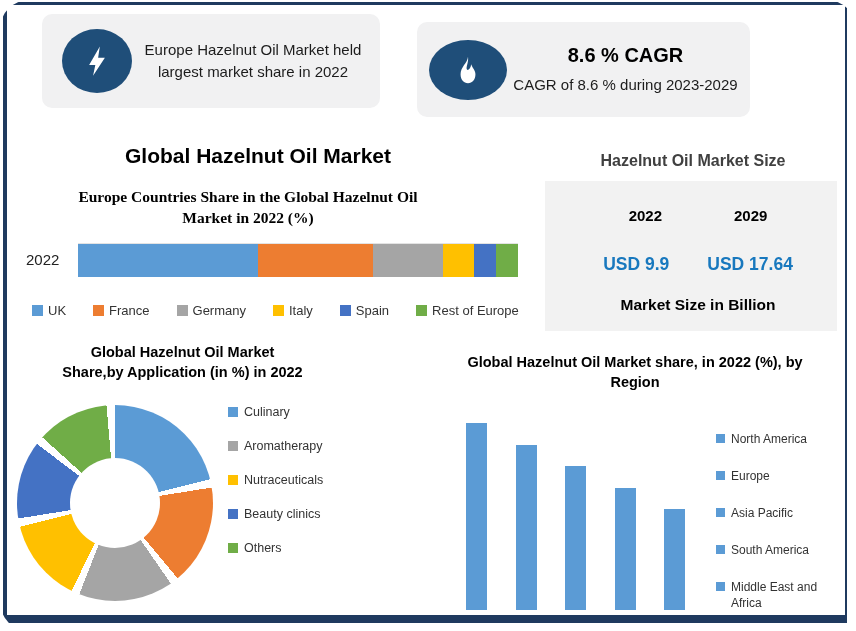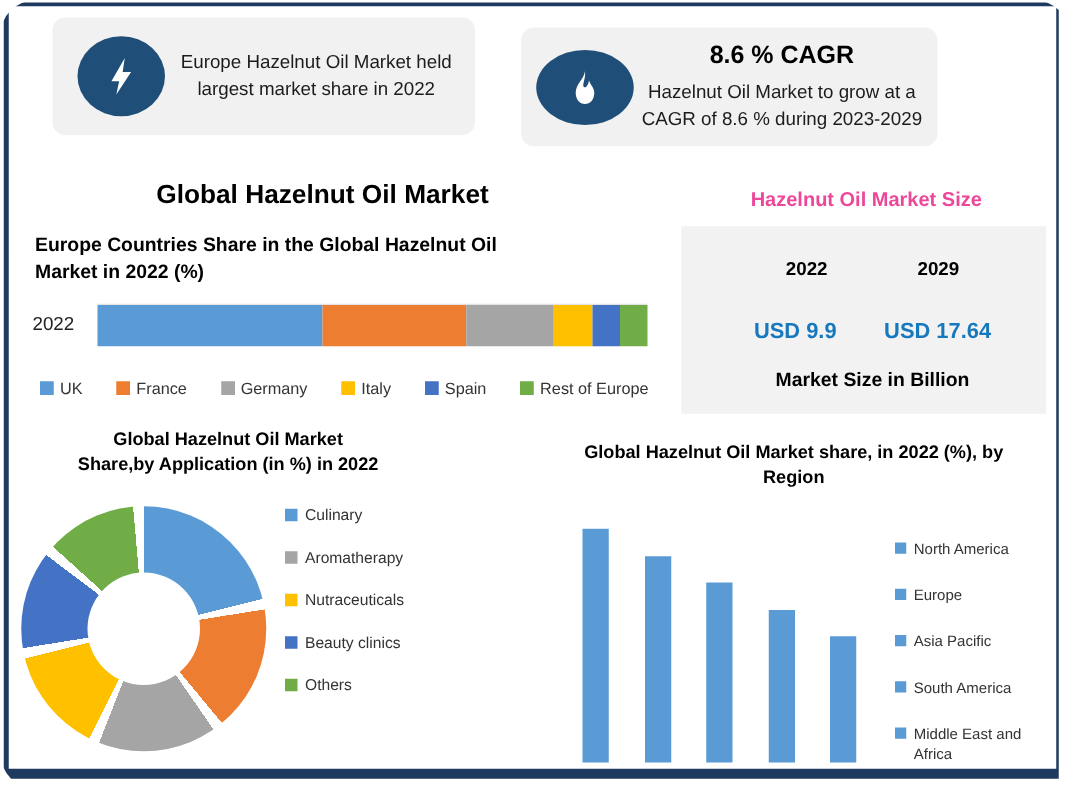--- a/index.html
+++ b/index.html
@@ -11,31 +11,31 @@
   .card{position:absolute;background:#F1F1F2;border-radius:10px;display:flex;align-items:center;}
   .card1{left:42px;top:14px;width:338px;height:94px;padding:0 6px 0 20px;box-sizing:border-box;}
   .card2{left:417px;top:22px;width:333px;height:95px;padding:0 6px 0 12px;box-sizing:border-box;}
   .icon-ellipse{background:#1F4E79;border-radius:50%;display:flex;align-items:center;justify-content:center;flex:none;}
   .icon1{width:70px;height:64px;}
   .icon2{width:78px;height:60px;}
   .card-text{flex:1;text-align:center;font-size:15px;line-height:22px;color:#1c1c1c;}
   .cagr-head{font-size:20px;font-weight:bold;color:#000;margin-bottom:8px;}
   .main-title{position:absolute;left:28px;top:144px;width:460px;text-align:center;
               font-size:21px;font-weight:bold;color:#000;}
-  .subtitle{position:absolute;left:28px;top:186px;width:440px;
-            font-size:15.5px;font-weight:bold;line-height:21px;color:#000;}
+  .subtitle{position:absolute;left:28px;top:186px;width:440px;text-align:center;
+            font-size:15.5px;font-weight:bold;line-height:21px;color:#000;font-family:Liberation Serif, serif;}
   .row-label{position:absolute;left:26px;top:251px;font-size:15px;color:#222;}
   .hbar{position:absolute;left:78px;top:243px;width:440px;height:33px;display:flex;border-top:1px solid #e3e3e3;}
   .seg{height:100%;}
   .legend-row{position:absolute;left:32px;top:303px;width:490px;display:flex;gap:27px;align-items:center;}
   .legend-row .li{display:flex;gap:5px;align-items:center;font-size:13px;color:#333;}
   .sw{flex:none;}
   .legend-col .li{display:flex;gap:6px;align-items:flex-start;color:#333;}
   .ms-title{position:absolute;left:545px;top:152px;width:296px;text-align:center;
-            font-size:16px;font-weight:bold;color:#ec4899;}
+            font-size:16px;font-weight:bold;color:#404040;}
   .ms-panel{position:absolute;left:545px;top:181px;width:292px;height:150px;background:#F2F2F2;
             box-sizing:border-box;padding:26px 0 0 14px;}
   .ms-years{display:flex;justify-content:center;gap:72px;font-size:15px;font-weight:bold;color:#000;}
   .ms-values{display:flex;justify-content:center;gap:38px;margin-top:30px;
              font-size:17.5px;font-weight:bold;color:#1878BE;}
   .ms-note{margin-top:21px;text-align:center;font-size:15.5px;font-weight:bold;color:#000;}
   .donut-title{position:absolute;left:15px;top:342px;width:335px;text-align:center;
                font-size:14.5px;font-weight:bold;line-height:20px;color:#000;}
   .donut{position:absolute;left:17px;top:405px;width:196px;height:196px;border-radius:50%;}
   .donut-hole{position:absolute;left:53px;top:53px;width:90px;height:90px;border-radius:50%;background:#fff;}
@@ -70,21 +70,20 @@
   </div>
 
   <div class="card card2">
     <div class="icon-ellipse icon2">
       <svg width="34" height="34" viewBox="0 0 64 64">
         <path d="M32 7 C31 19 18 26 18 40 C18 50 24 57 32 57 C40 57 46 50 46 40 C46 32 40 28 38 21 C37 30 31.5 33.5 30 31 C27.5 27 33.5 18 32 7 Z" fill="#ffffff"></path>
       </svg>
     </div>
     <div class="card-text">
       <div class="cagr-head">8.6 % CAGR</div>
-      <div>Hazelnut Oil Market to grow at a</div>
       <div>CAGR of 8.6 % during 2023-2029</div>
     </div>
   </div>
 
   <div class="main-title">Global Hazelnut Oil Market</div>
   <div class="subtitle">
     <div>Europe Countries Share in the Global Hazelnut Oil</div>
     <div>Market in 2022 (%)</div>
   </div>
   <div class="row-label">2022</div>

